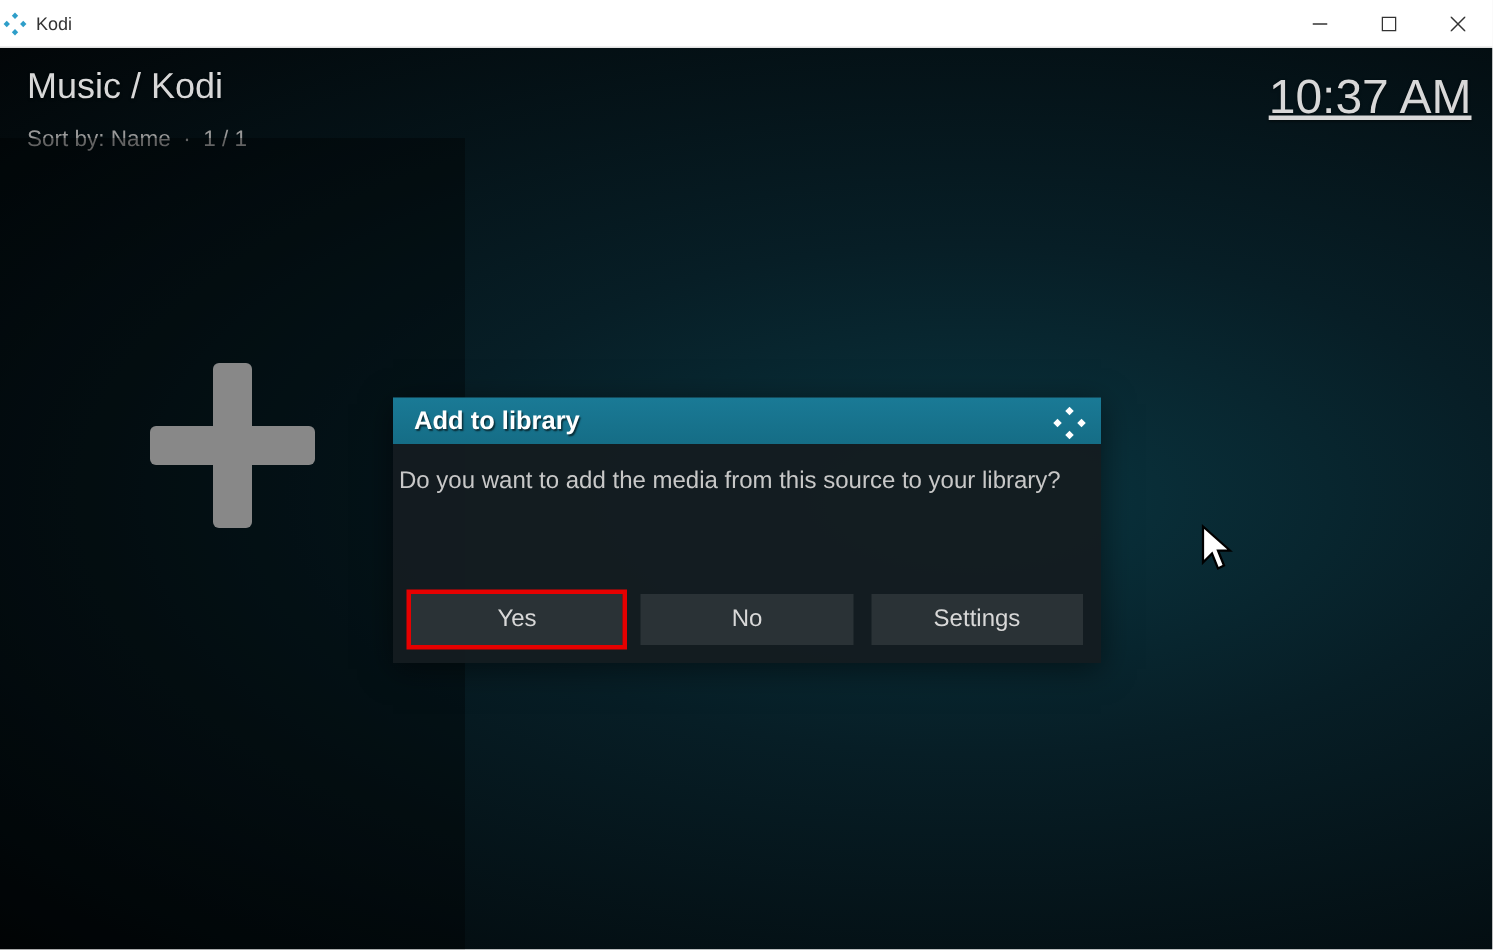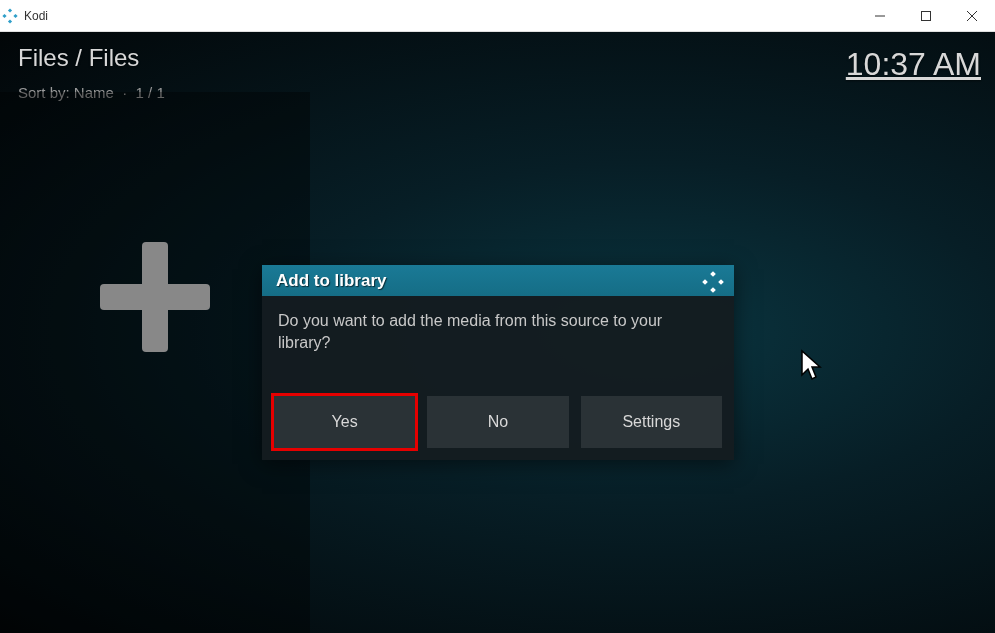--- a/index.html
+++ b/index.html
@@ -170,39 +170,39 @@
       text-shadow: 1px 1px 1px rgba(0,0,0,0.6);
     }
     
     .dialog-header-icon {
       position: absolute;
       right: 10px;
       top: 6px;
     }
     
     .dialog-body {
-      padding: 14px 16px 18px 16px;
+      padding: 14px 16px 18px 4px;
       min-height: 100px;
     }
     
     .dialog-text {
       color: #c8c8c8;
       font-size: 16px;
       line-height: 1.4;
     }
     
     .dialog-buttons {
       display: flex;
       gap: 12px;
       padding: 0 12px 12px 12px;
     }
     
     .dialog-button {
       flex: 1;
-      height: 52px;
+      height: 34px;
       background: #2a3236;
       color: #d8d8d8;
       display: flex;
       align-items: center;
       justify-content: center;
       font-size: 16px;
       cursor: pointer;
     }
     
     .dialog-button.highlighted {
@@ -250,21 +250,21 @@
         <svg width="10" height="10" viewBox="0 0 10 10">
             <line x1="0" y1="0" x2="10" y2="10" stroke="#333" stroke-width="1"></line>
             <line x1="10" y1="0" x2="0" y2="10" stroke="#333" stroke-width="1"></line>
           </svg>
       </div>
     </div>
   </div>
 
   <div class="app-content">
 
-    <div class="breadcrumb">Files / Files</div>
+    <div class="breadcrumb">Music / Kodi</div>
     <div class="sort-info">
       <span>Sort by: Name</span>
       <span> &nbsp;·&nbsp; </span>
       <span>1 / 1</span>
     </div>
     <div class="clock">10:37 AM</div>
 
     <div class="sidebar">
       <div class="add-icon">
         <div class="plus-shape"></div>

